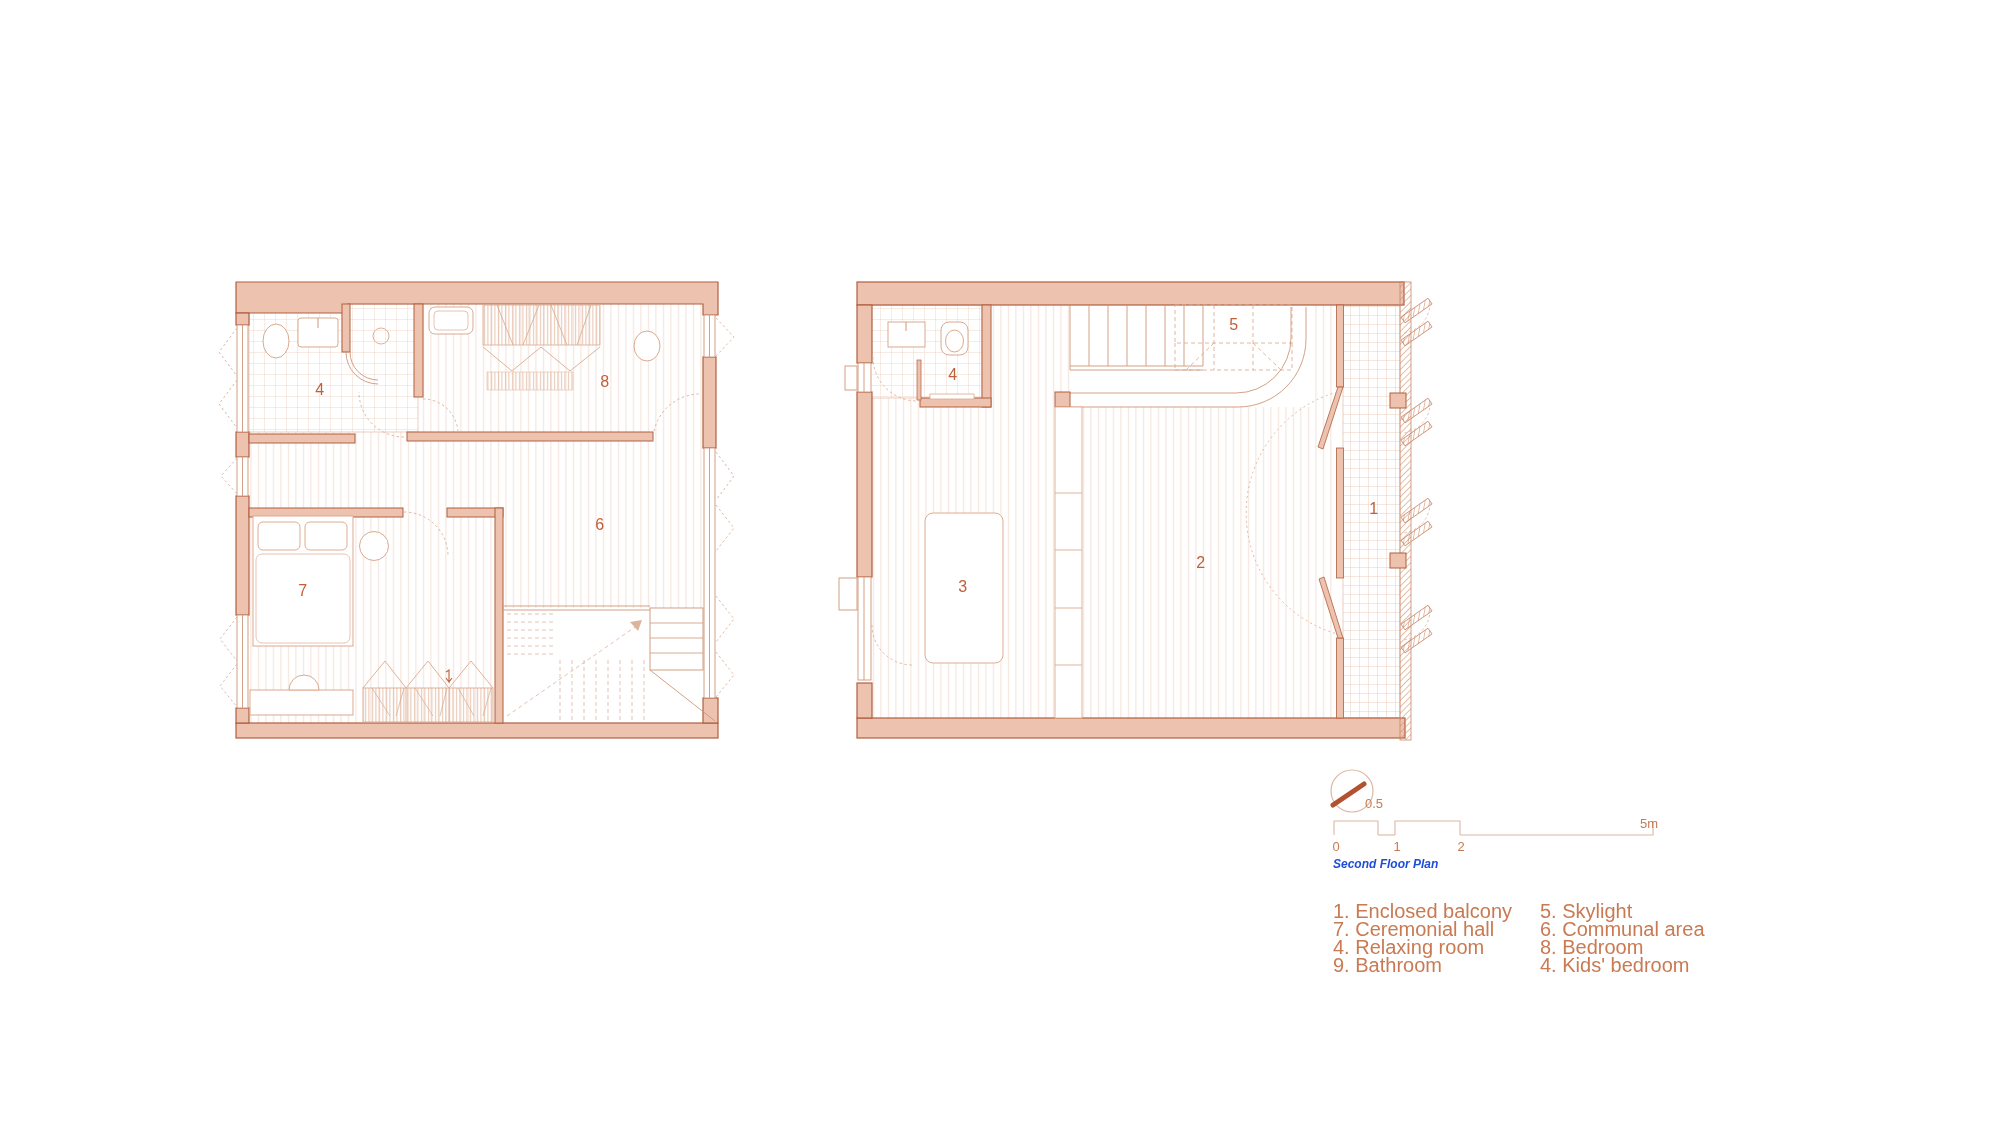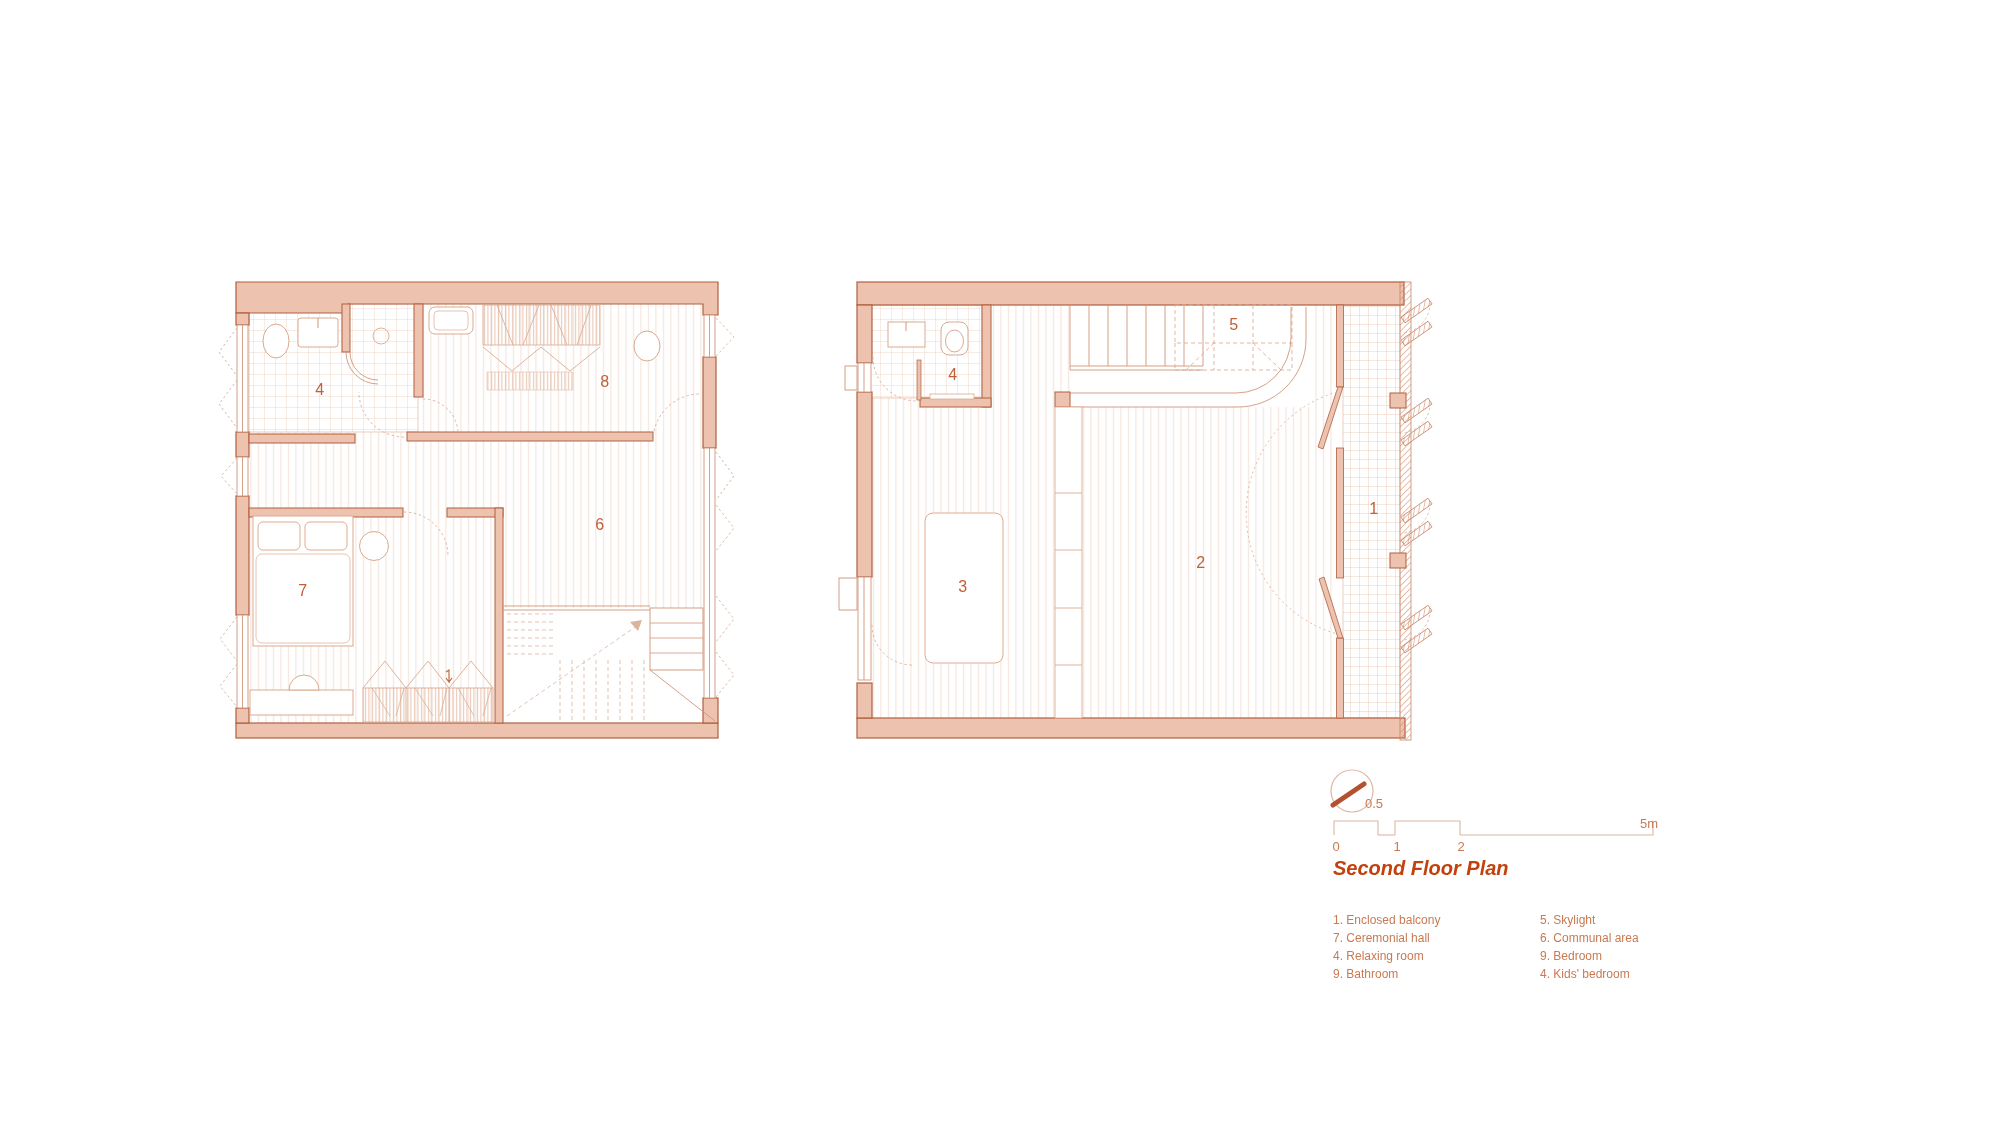--- a/index.html
+++ b/index.html
@@ -3,23 +3,23 @@
 <meta charset="utf-8">
 <style>
   html,body{margin:0;padding:0;background:#ffffff;}
   #canvas{position:relative;width:2000px;height:1125px;background:#ffffff;overflow:hidden;
           font-family:"Liberation Sans","DejaVu Sans",sans-serif;}
   svg{position:absolute;left:0;top:0;}
   .room-label{position:absolute;transform:translate(-50%,-50%);color:#c05f38;font-size:16px;
               letter-spacing:.5px;}
   .scale-label{position:absolute;transform:translateX(-50%);color:#c97a52;font-size:13px;}
   #legend{position:absolute;left:1333px;top:857px;width:430px;color:#c97a52;}
-  #legend .title{font-size:20px;font-weight:bold;font-style:italic;color:#c2410c;margin-bottom:6px;}
+  #legend .title{font-size:12px;font-weight:bold;font-style:italic;color:#1d4ed8;margin-bottom:6px;}
   .legend-grid{display:grid;grid-template-columns:207px auto;grid-auto-flow:column;
-               grid-template-rows:repeat(4,18px);font-size:12px;line-height:18px;margin-top:31px;}
+               grid-template-rows:repeat(4,18px);font-size:20px;line-height:18px;margin-top:31px;}
 </style>
 </head>
 <body>
 
 <div id="canvas">
 
 <svg width="2000" height="1125" viewBox="0 0 2000 1125">
   <defs>
     <pattern id="pStripes" width="7.5" height="8" patternUnits="userSpaceOnUse">
       <line x1="3.5" y1="0" x2="3.5" y2="8" stroke="#f4e0d6" stroke-width="1"></line>
@@ -311,18 +311,18 @@
 
 <div id="legend">
   <div class="title">Second Floor Plan</div>
   <div class="legend-grid">
     <span>1. Enclosed balcony</span>
     <span>7. Ceremonial hall</span>
     <span>4. Relaxing room</span>
     <span>9. Bathroom</span>
     <span>5. Skylight</span>
     <span>6. Communal area</span>
-    <span>9. Bedroom</span>
+    <span>8. Bedroom</span>
     <span>4. Kids' bedroom</span>
   </div>
 </div>
 
 </div>
 
 </body></html>

